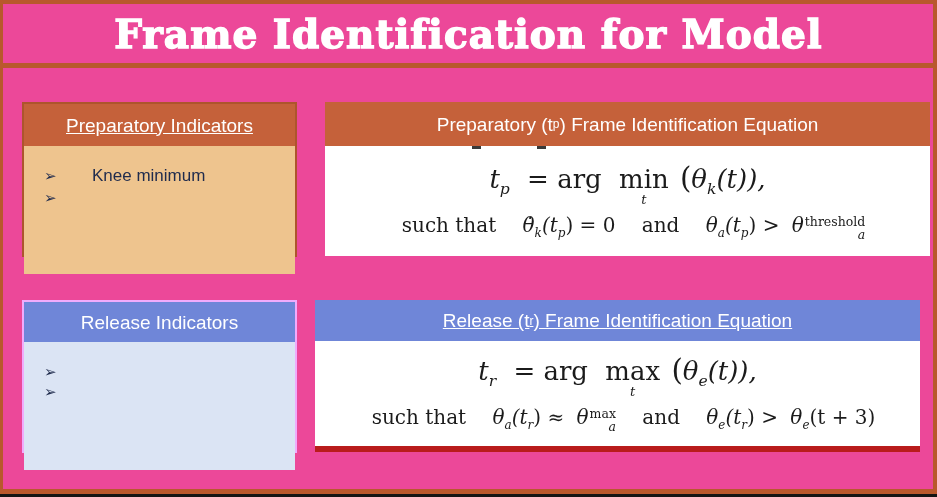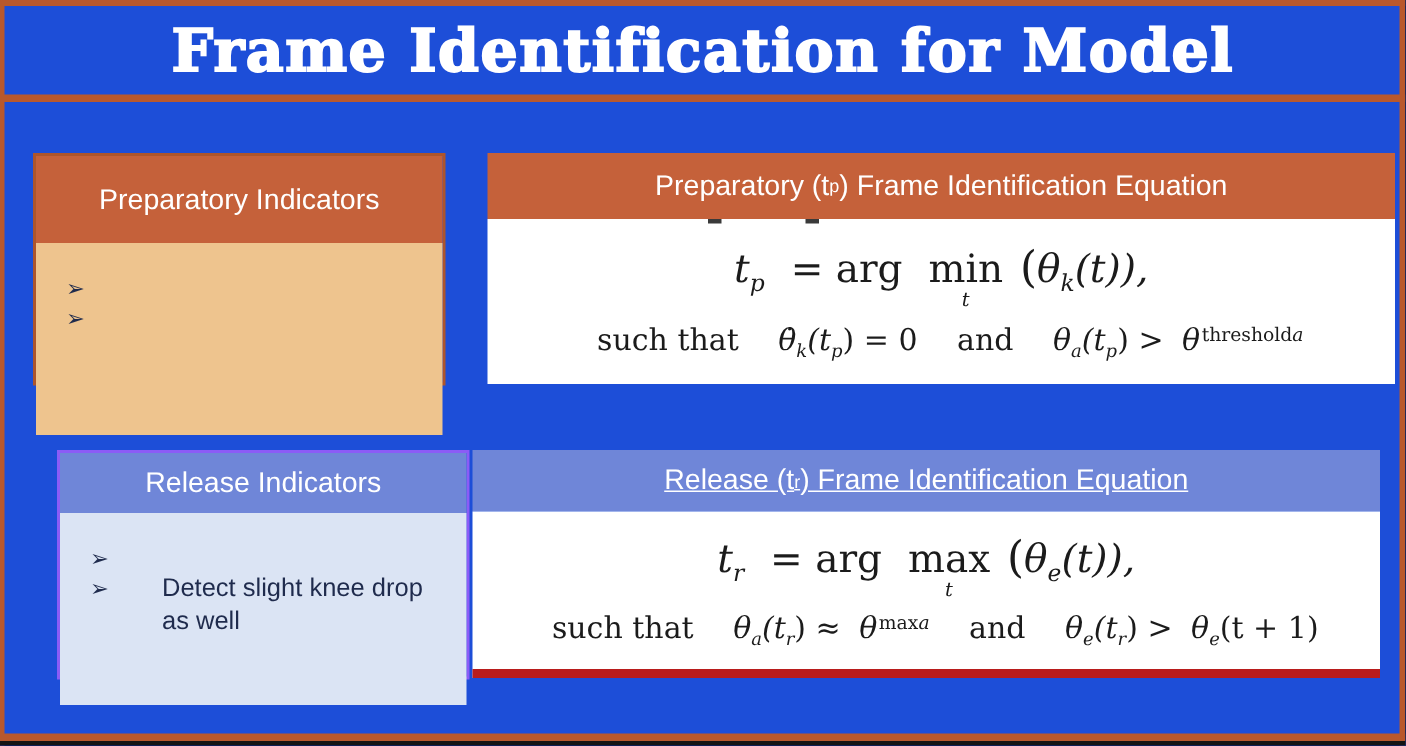--- a/index.html
+++ b/index.html
@@ -1,18 +1,18 @@
 <!DOCTYPE html>
 <html><head>
 <meta charset="utf-8">
 <style>
   html,body { margin:0; padding:0; background:#000; }
   .slide {
     position:relative; width:937px; height:497px;
-    background:#1d4ed8; overflow:hidden;
+    background:#ec4899; overflow:hidden;
     font-family:"Liberation Sans", sans-serif;
   }
   
   .strip { position:absolute; background:#b9582c; }
   .border-top    { top:0; left:0; width:100%; height:4px; }
   .border-left   { top:0; left:0; width:3px; height:100%; }
   .border-right  { top:0; right:0; width:4px; height:100%; }
   .title-rule    { top:63px; left:0; width:100%; height:5px; }
   .border-bottom-orange { bottom:3px; left:0; width:100%; height:5px; }
   .border-bottom-black  { position:absolute; bottom:0; left:0; width:100%; height:3px; background:#141414; }
@@ -32,24 +32,24 @@
   .panel { position:absolute; box-sizing:border-box; }
   .panel-header {
     display:flex; align-items:center; justify-content:center;
     color:#ffffff; font-size:19px; line-height:1;
   }
   .panel-header sub { font-size:12px; vertical-align:-5px; line-height:0; }
   .bg-orange { background:#c5613a; }
   .bg-peri   { background:#6f86d8; }
 
   #panel-prep    { left:22px; top:102px; width:275px; height:155px; border:2px solid #ad552c; }
-  #panel-prep    .panel-header { height:58px; }
+  #panel-prep    .panel-header { height:42px;text-decoration:underline; }
   #panel-prep    .panel-body { background:#eec48e; height:109px; }
 
-  #panel-release { left:38px; top:300px; width:275px; height:153px; border:2px solid #8b5cf6; }
+  #panel-release { left:22px; top:300px; width:275px; height:153px; border:2px solid #f0abfc; }
   #panel-release .panel-header { height:40px; }
   #panel-release .panel-body { background:#dbe4f4; height:109px; }
 
   .panel-body.list { padding-top:19px; }
   .bullet-item { display:flex; align-items:flex-start; padding-left:20px; }
   .bullet {
     flex:0 0 26px; margin-right:22px; padding-top:2px;
     font-family:"DejaVu Sans", sans-serif; font-size:15px; color:#1f2b4d;
   }
   .bullet-text { font-size:17px; line-height:1.32; color:#1f2b4d; max-width:190px; }
@@ -78,21 +78,21 @@
   .ml  { margin-left:6px; }
   .gap-wide { margin-right:20px; }
   .gap-both { margin:0 20px; }
   .munder {
     display:inline-flex; flex-direction:column; align-items:center;
     vertical-align:baseline; margin:0 3px 0 0;
   }
   .munder .under { font-size:13px; font-style:italic; line-height:0.6; margin-top:2px; }
   .big { font-size:1.12em; }
   .supsub {
-    display:inline-flex; flex-direction:row; align-items:flex-end;
+    display:inline-flex; flex-direction:column; align-items:flex-end;
     font-size:12.5px; line-height:1.05; vertical-align:6px; margin-left:1px;
   }
   .supsub .ss-sup { font-style:normal; }
   .supsub .ss-sub { font-style:italic; }
   .artifact { position:absolute; top:0; height:3px; width:9px; background:#3a3a3a; }
 </style>
 </head>
 <body>
 
 <div class="slide">
@@ -106,20 +106,21 @@
 
   <div class="title-bar">
     <div class="title-text">Frame Identification for Model</div>
   </div>
 
   <div class="panel" id="panel-prep">
     <div class="panel-header bg-orange">Preparatory Indicators</div>
     <div class="panel-body list">
       <div class="bullet-item">
         <span class="bullet">➢</span>
+        <span class="bullet-text">Knee minimum</span>
       </div>
       <div class="bullet-item">
         <span class="bullet">➢</span>
       </div>
     </div>
   </div>
 
   <div class="panel" id="panel-prep-eq">
     <div class="panel-header bg-orange">
       <span>Preparatory (t</span>
@@ -152,21 +153,20 @@
   </div>
 
   <div class="panel" id="panel-release">
     <div class="panel-header bg-peri">Release Indicators</div>
     <div class="panel-body list">
       <div class="bullet-item">
         <span class="bullet">➢</span>
       </div>
       <div class="bullet-item">
         <span class="bullet">➢</span>
-        <span class="bullet-text">Detect slight knee drop as well</span>
       </div>
     </div>
   </div>
 
   <div class="panel" id="panel-rel-eq">
     <div class="panel-header bg-peri">
       <span>Release (t</span>
         <sub>r</sub>
         <span>) Frame Identification Equation</span>
     </div>
@@ -182,18 +182,18 @@
       </div>
       <div class="eq-line eq-cond">
         <span class="rm gap-wide">such that</span>
         <span class="it">θ</span><sub>a</sub><span class="it">(t</span><sub>r</sub><span class="rm">) ≈</span>
         <span class="it ml">θ</span><span class="supsub">
             <span class="ss-sup">max</span>
             <span class="ss-sub">a</span>
           </span>
         <span class="rm gap-both">and</span>
         <span class="it">θ</span><sub>e</sub><span class="it">(t</span><sub>r</sub><span class="rm">) &gt;</span>
-        <span class="it ml">θ</span><sub>e</sub><span class="rm">(t + 1)</span>
+        <span class="it ml">θ</span><sub>e</sub><span class="rm">(t + 3)</span>
       </div>
     </div>
   </div>
 
 </div>
 
 </body></html>

